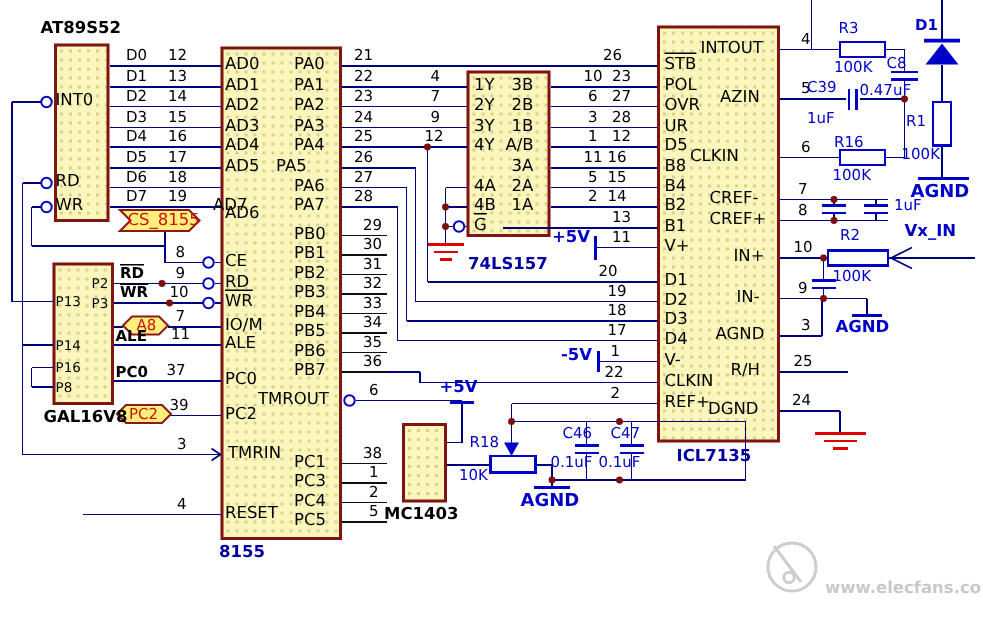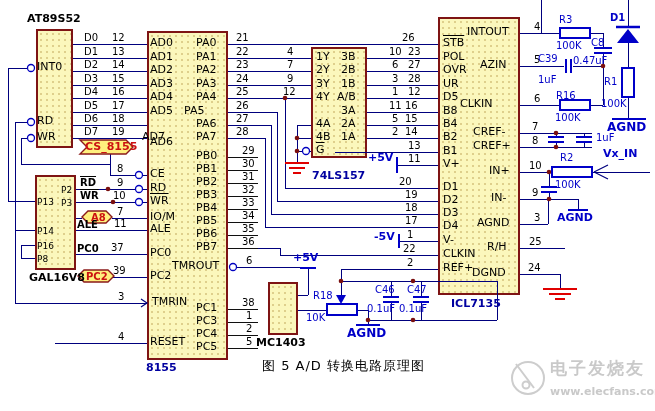--- a/index.html
+++ b/index.html
@@ -8,21 +8,21 @@
   .chip{position:absolute;background-color:#FBF7BC;border:2px solid #7E1414;
         background-image:radial-gradient(circle,#DECF8C 1px,transparent 1.3px);
         background-size:6px 6px;box-sizing:border-box;}
   svg.wires{position:absolute;left:0;top:0;z-index:3;}
   .t{position:absolute;z-index:4;font-size:11px;line-height:12px;color:#000;white-space:nowrap;}
   .n{font-size:10px;line-height:11px;}
   .s9{font-size:9px;line-height:10px;}
   .bl{color:#0000A0;font-weight:bold;}
   .comp{font-size:10px;line-height:11px;color:#0000C8;}
   .pwr{color:#0000C8;font-weight:bold;}
-  .red{color:#CC1111;font-weight:bold;}
+  .red{color:#CC1111;font-weight:normal;}
   .ov{text-decoration:overline;}
   .cap{font-size:13px;letter-spacing:1px;color:#000;}
   .wm{color:#C9C9C9;}
 </style>
 </head>
 <body>
 
 <div id="canvas">
 
   <div class="chip" style="left:36px;top:29px;width:37px;height:119px"></div>
@@ -333,18 +333,16 @@
   <div class="t comp" style="left:596px;top:132px">1uF</div>
   <div class="t comp" style="left:560px;top:152px">R2</div>
   <div class="t comp" style="left:555px;top:179px">100K</div>
   <div class="t comp" style="left:313px;top:290px">R18</div>
   <div class="t comp" style="left:306px;top:312px">10K</div>
   <div class="t comp" style="left:375px;top:284px">C46</div>
   <div class="t comp" style="left:407px;top:284px">C47</div>
   <div class="t comp" style="left:367px;top:303px">0.1uF</div>
   <div class="t comp" style="left:399px;top:303px">0.1uF</div>
 
-  <div class="t cap" style="left:262px;top:360px">图 5  A/D 转换电路原理图</div>
-
-  <div class="t wm" style="left:550px;top:362px;font-size:17px;font-weight:bold;letter-spacing:2px">电子发烧友</div>
+
   <div class="t wm" style="left:550px;top:386px;font-size:11px;font-weight:bold">www.elecfans.com</div>
 
 </div>
 
 </body></html>

